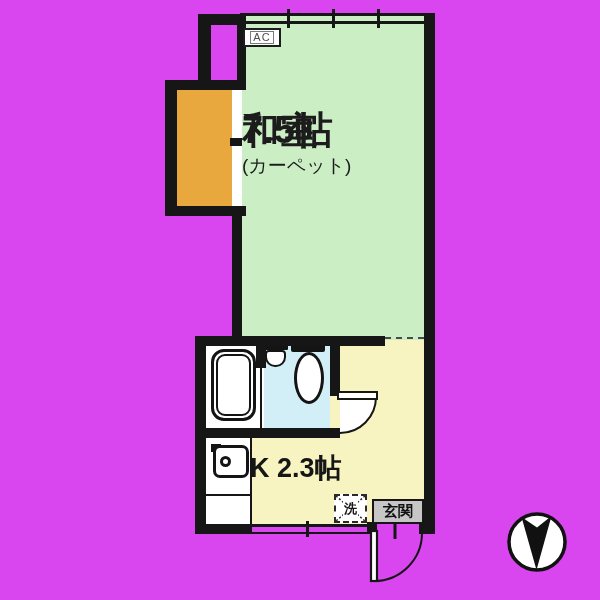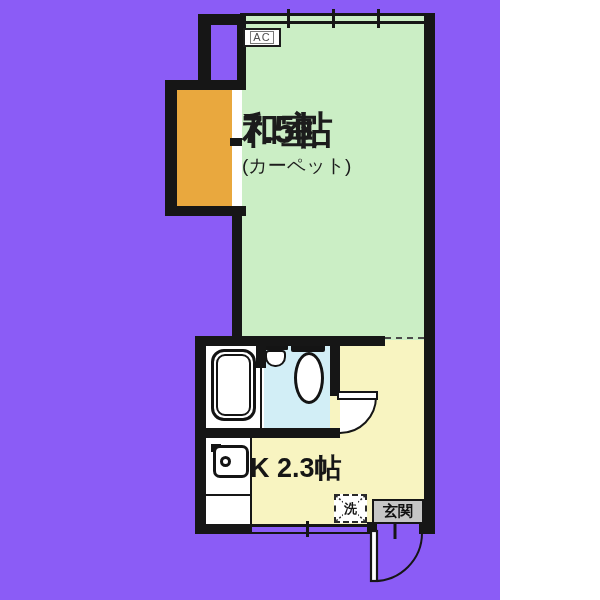--- a/index.html
+++ b/index.html
@@ -1,17 +1,17 @@
 <!DOCTYPE html>
 <html><head>
 <meta charset="utf-8">
 <style>
   html,body{margin:0;padding:0;background:#ffffff;}
   body{font-family:"Liberation Sans","DejaVu Sans",sans-serif;}
-  #canvas{position:relative;width:500px;height:600px;background:#8b5cf6;overflow:hidden;}
+  #canvas{position:relative;width:600px;height:600px;background:#d946ef;overflow:hidden;}
   #canvas *{position:absolute;box-sizing:border-box;}
   .wall{background:#161616;}
   .fill{}
   .thinline{background:#161616;}
   
   .washitsu-labels{left:242px;top:110px;width:182px;text-align:center;color:#1c1c1c;}
   .washitsu-name{position:static;display:block;font-size:37px;font-weight:bold;line-height:42px;letter-spacing:2px;}
   .washitsu-note{position:static;display:block;font-size:19px;line-height:24px;margin-top:44px;}
   .washitsu-size{position:static;display:block;font-size:38px;font-weight:bold;line-height:40px;}
   .closet-label{left:165px;top:128px;width:77px;text-align:center;font-size:26px;font-weight:bold;color:#161616;letter-spacing:1px;}

